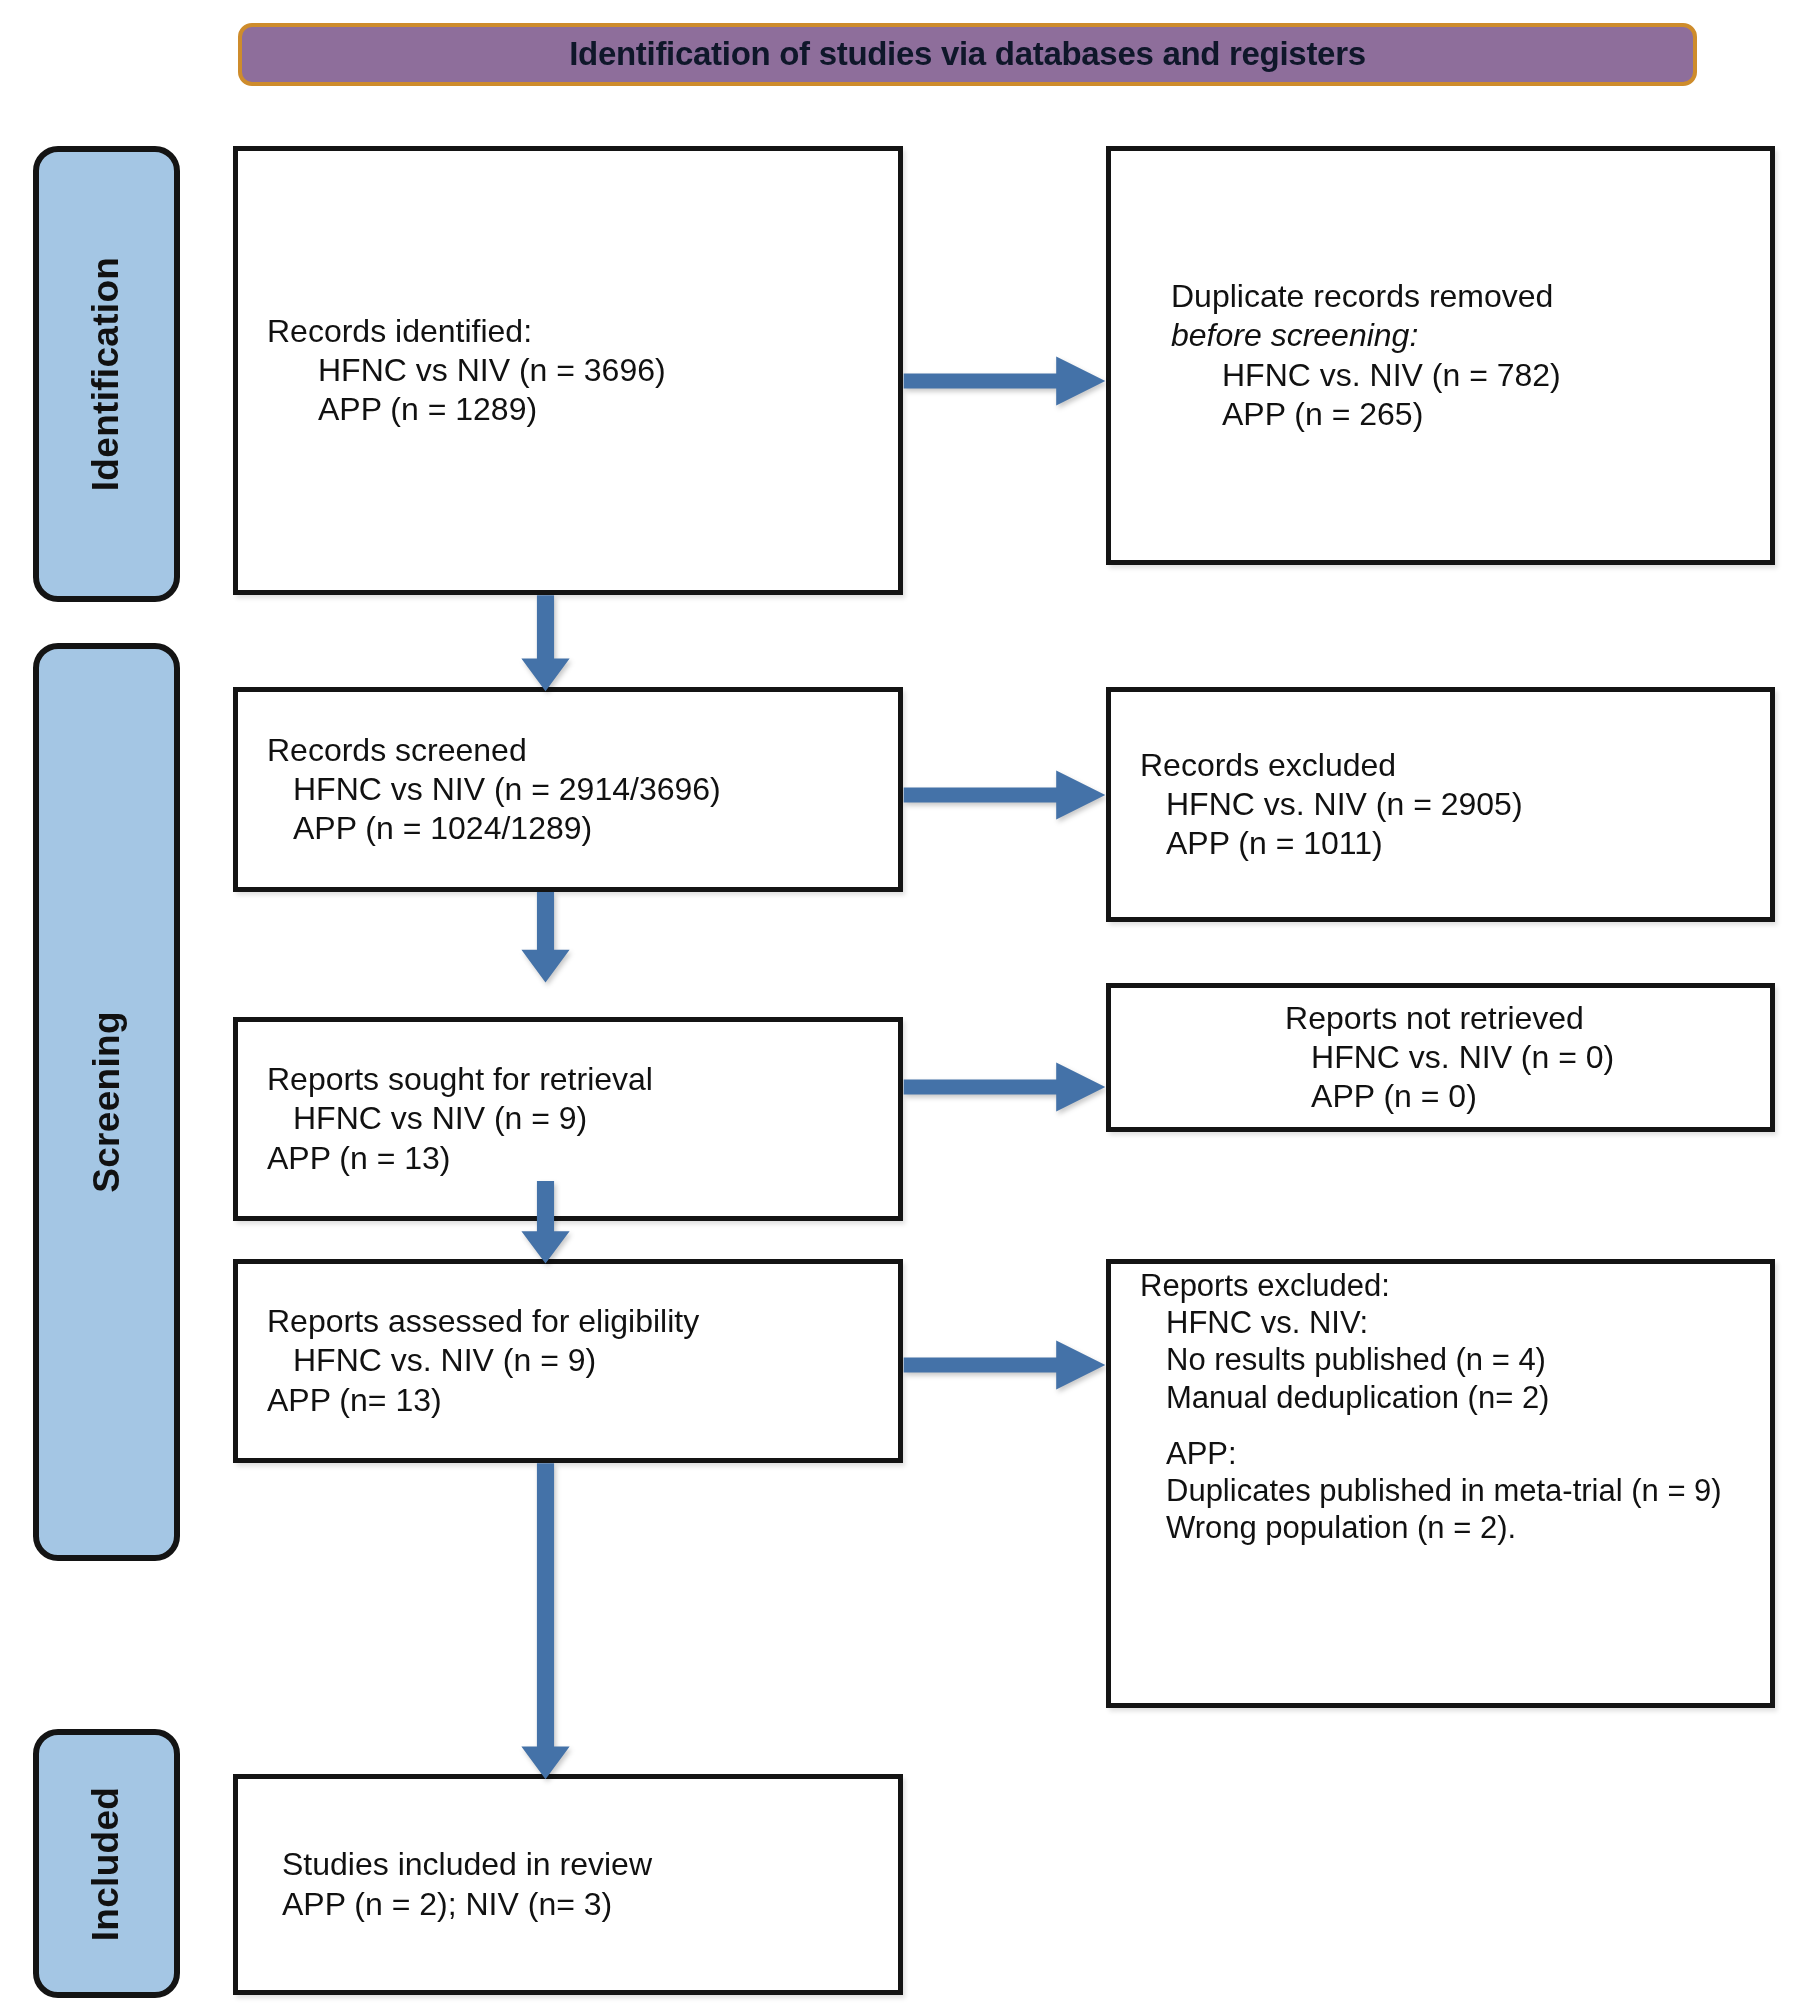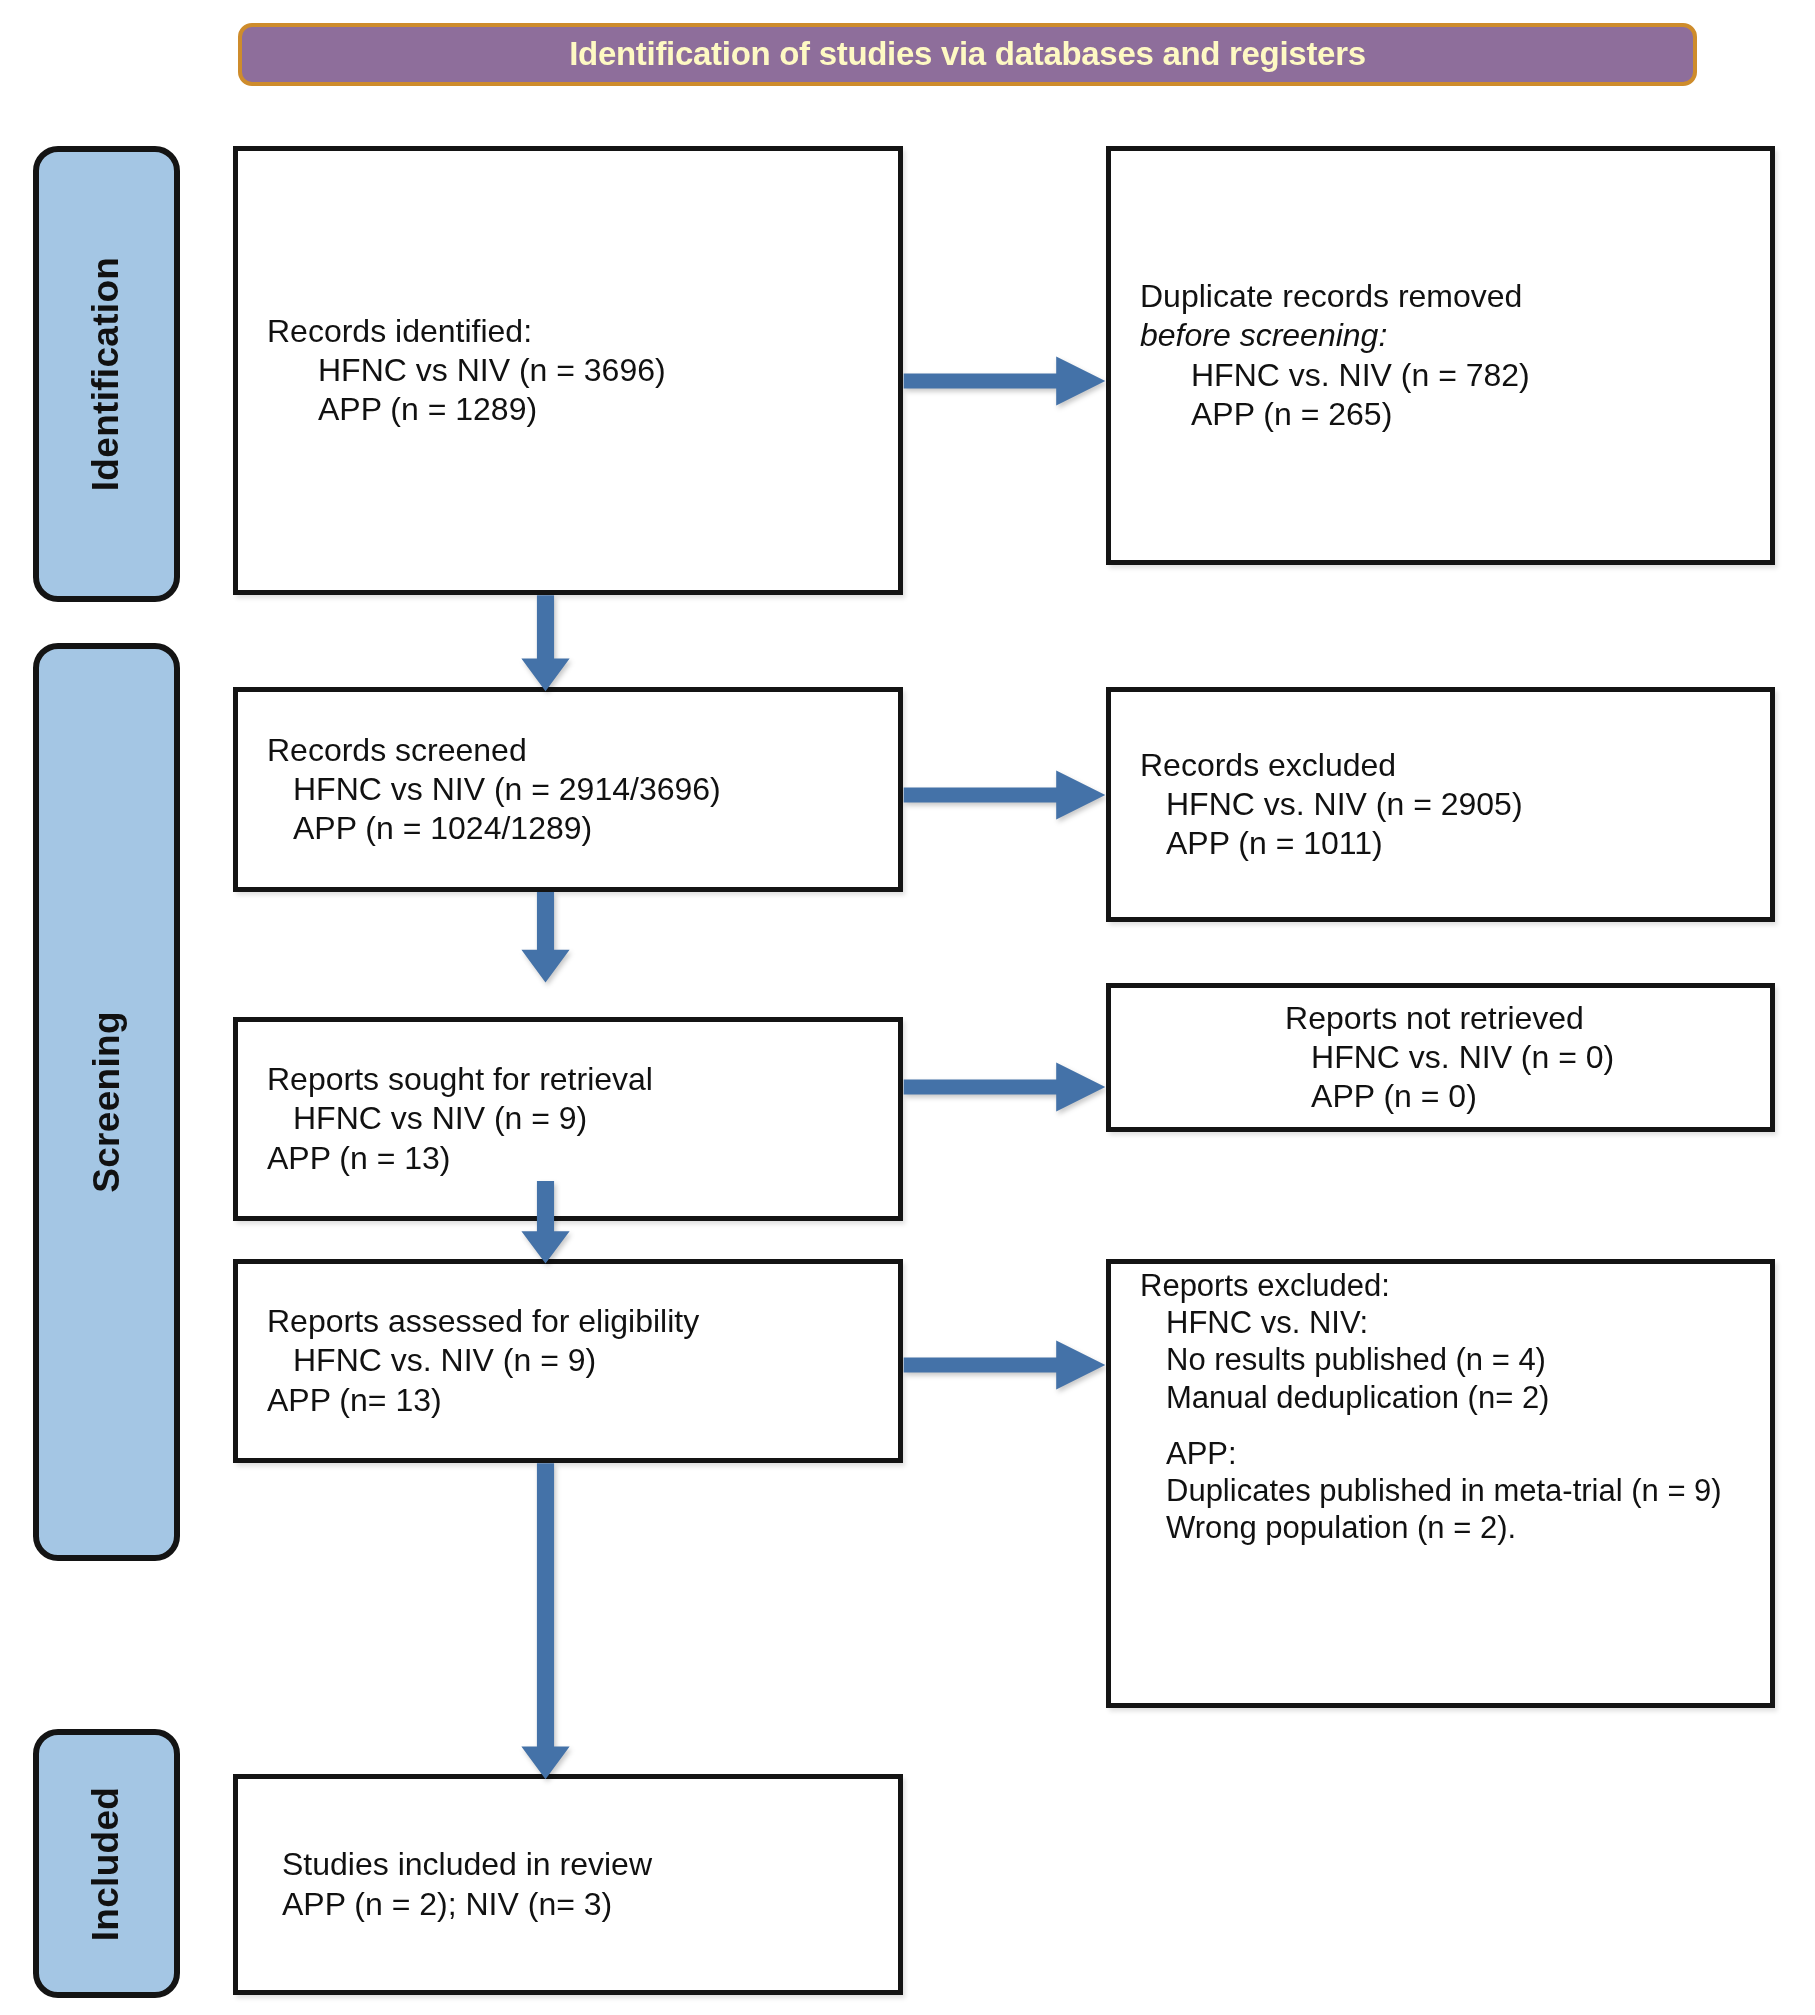--- a/index.html
+++ b/index.html
@@ -29,21 +29,21 @@
     border: 4.8px solid #CE8C2C;
     border-radius: 14px;
     box-sizing: border-box;
     display: flex;
     align-items: center;
     justify-content: center;
   }
   .banner-text {
     font-size: 33px;
     font-weight: bold;
-    color: #fef9c3;
+    color: #0f172a;
     letter-spacing: -0.3px;
     white-space: nowrap;
   }
 
   
   .stage {
     position: absolute;
     background: #A4C6E4;
     border: 6px solid #141414;
     border-radius: 25px;
@@ -94,21 +94,21 @@
   .line.gap  { height: 19.3px; }
 
   
   #box-identified  { left: 233px; top: 146px;  width: 670px; height: 449px; }
   #box-screened    { left: 233px; top: 687px; width: 670px; height: 205px; }
   #box-sought      { left: 233px; top: 977px; width: 670px; height: 204px; margin-top: 40px; }
   #box-assessed    { left: 233px; top: 1259px; width: 670px; height: 204px; }
   #box-included    { left: 233px; top: 1774px; width: 670px; height: 221px; padding-left: 15px; }
 
   
-  #box-duplicates  { left: 1106px; top: 146px;  width: 669px; height: 419px; }
+  #box-duplicates  { left: 1106px; top: 146px;  width: 669px; height: 419px; padding-left: 31px; }
   #box-rec-excl    { left: 1106px; top: 687px; width: 669px; height: 235px; }
   #box-not-retr    { left: 1106px; top: 983px; width: 669px; height: 149px; align-items: center; }
   #box-rep-excl    { left: 1106px; top: 1259px; width: 669px; height: 449px; }
 
   #box-rep-excl { justify-content: flex-start; padding-top: 3px; }
   #box-rep-excl .line { font-size: 31px; line-height: 1.20; }
 
   
   .arrow {
     position: absolute;

